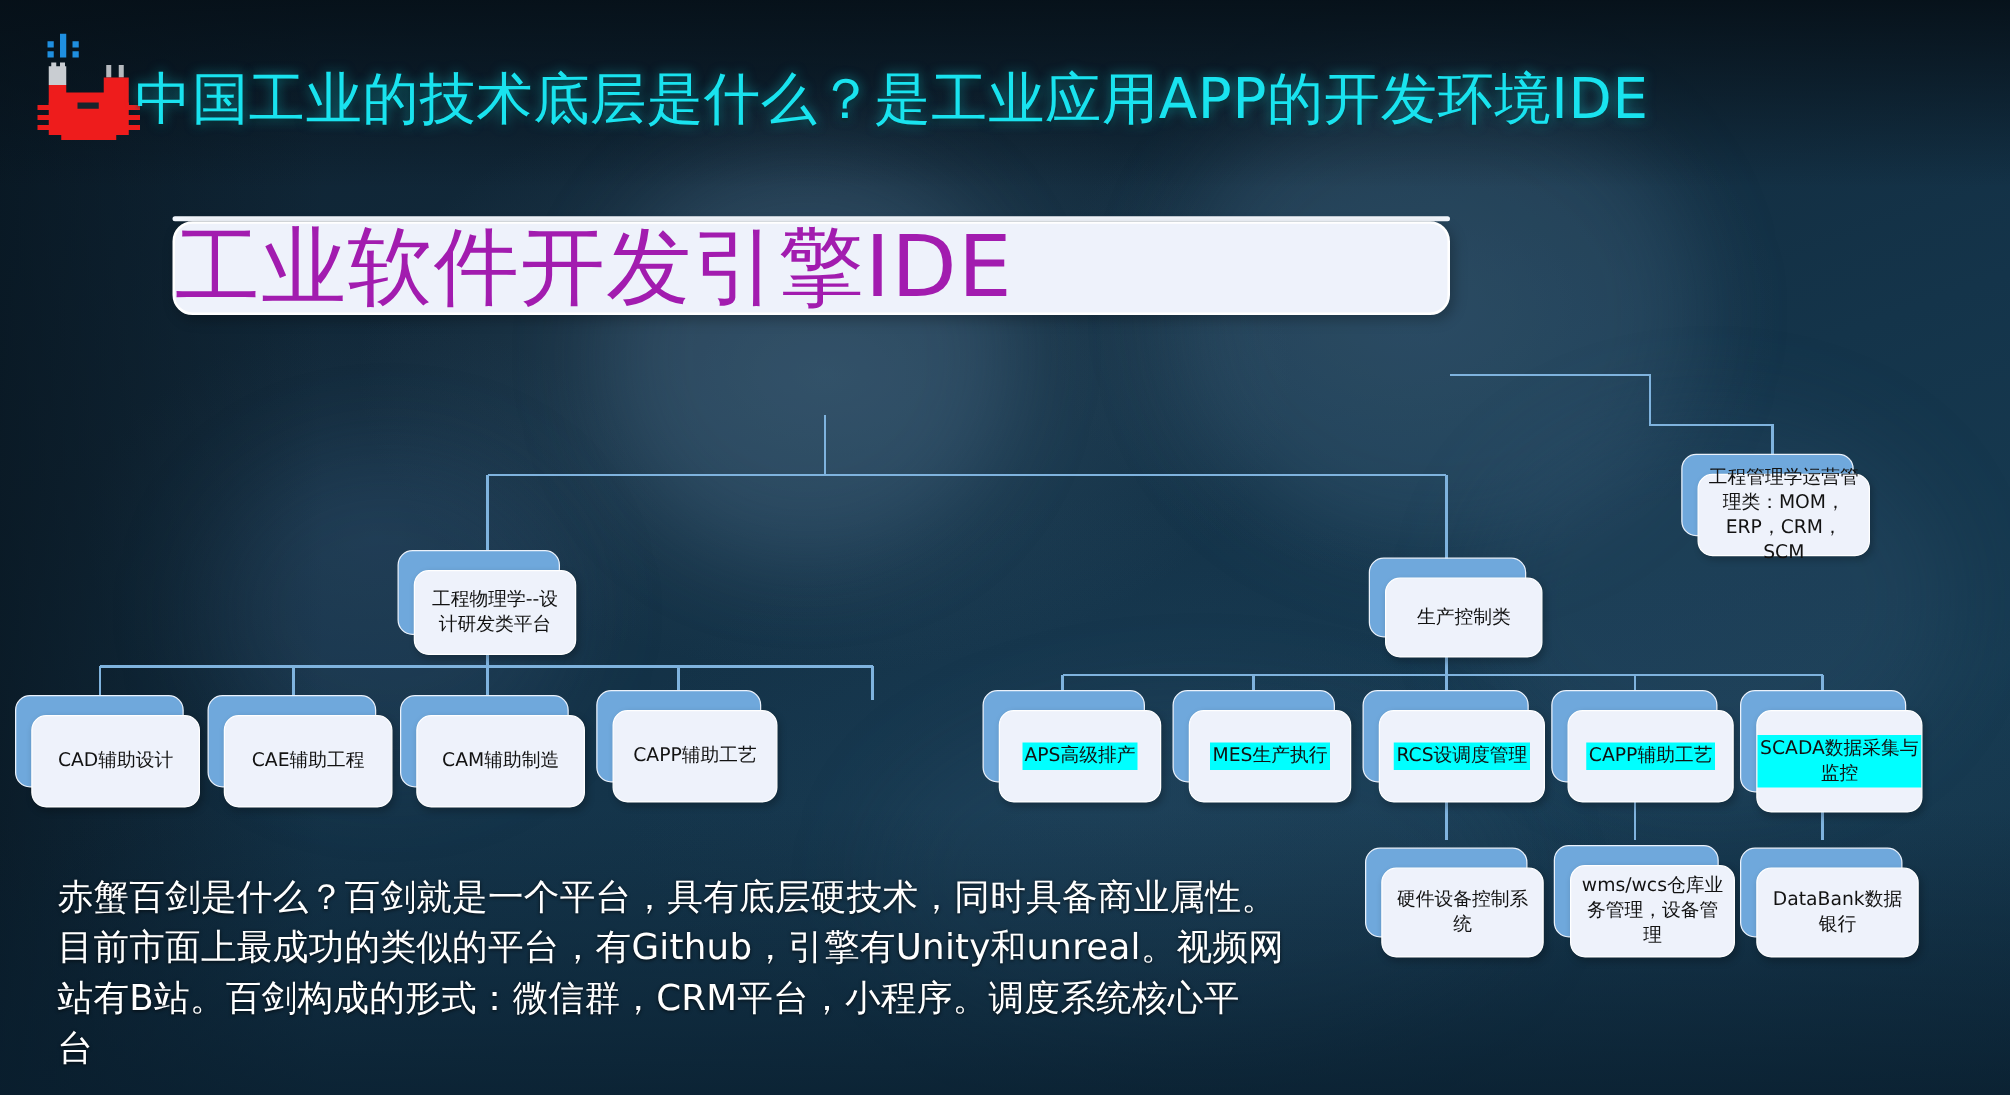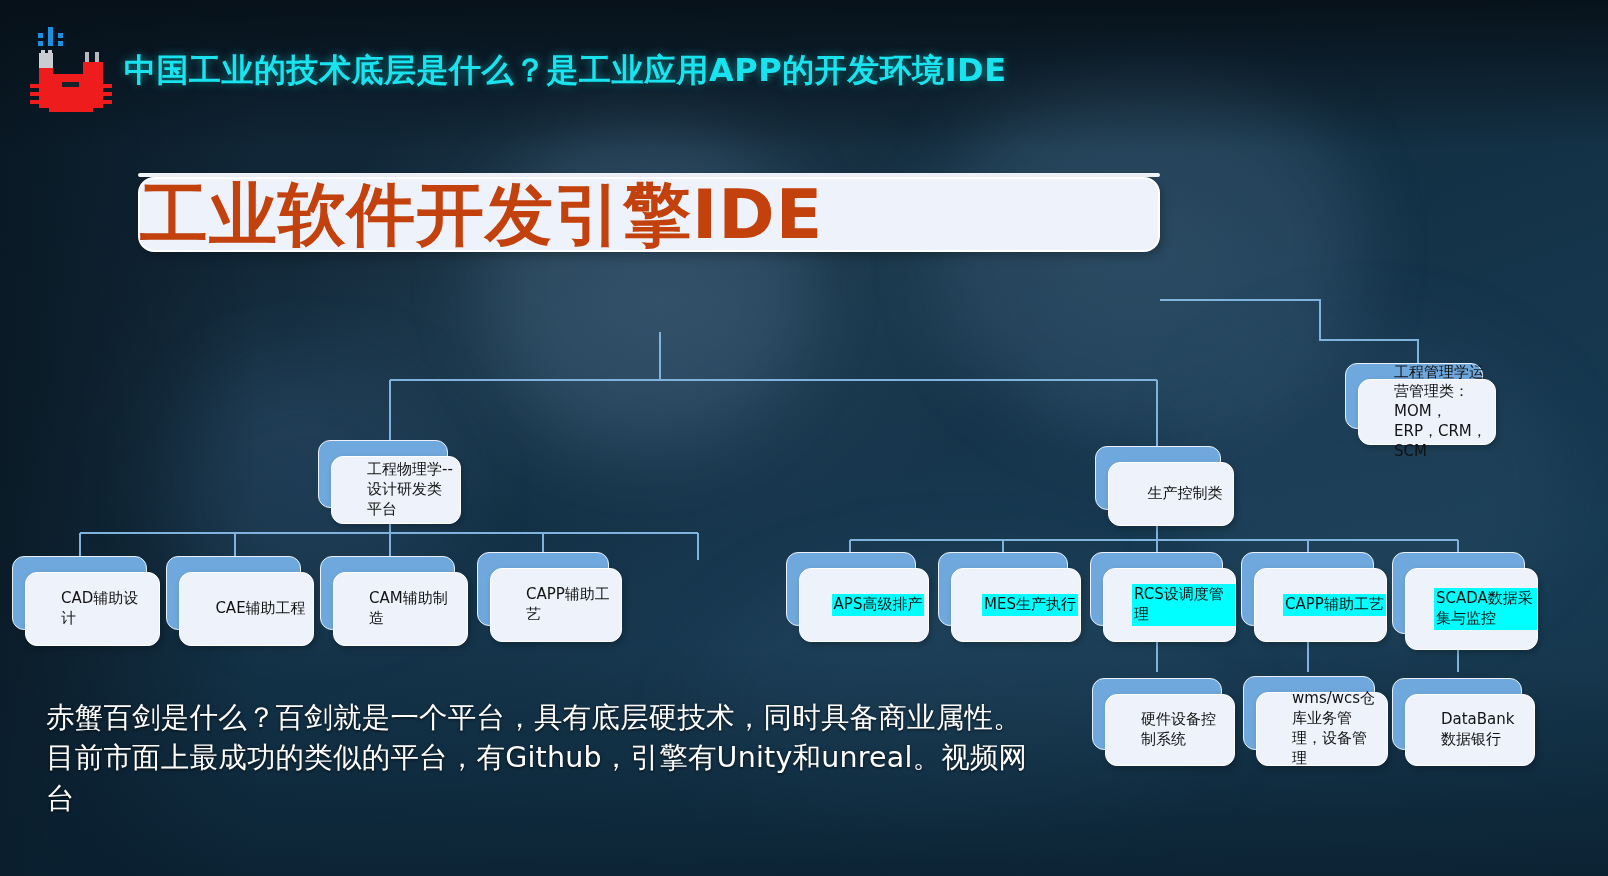--- a/index.html
+++ b/index.html
@@ -60,24 +60,24 @@
   }
 
   #crab-logo {
     position: absolute;
     left: 22px; top: 8px;
     width: 96px; height: 108px;
   }
 
   #slide-title {
     position: absolute;
-    left: 124px; top: 49px;
+    left: 108px; top: 49px;
     color: #19e3ef;
-    font-size: 32px;
-    font-weight: bold;
+    font-size: 45px;
+    font-weight: normal;
     letter-spacing: 0.5px;
     white-space: nowrap;
     text-shadow: 0 0 9px rgba(25,227,239,0.55), 0 2px 4px rgba(0,0,0,0.6);
   }
 
   
   #connectors {
     position: absolute;
     left: 0; top: 0;
     width: 1608px; height: 876px;
@@ -107,24 +107,23 @@
     border-radius: 12px;
     display: flex;
     align-items: center;
     justify-content: center;
     box-shadow: 2px 3px 6px rgba(0,0,0,0.22);
   }
   .node .label {
     color: #121212;
     font-size: 15px;
     line-height: 1.32;
-    text-align: left;
+    text-align: center;
     padding: 2px 7px;
     font-family: "DejaVu Sans", "Liberation Sans", sans-serif;
-    margin-left: 28px;
   }
   .node .label.hl {
     background: #00ffff;
     box-decoration-break: clone;
     -webkit-box-decoration-break: clone;
     padding: 1px 2px;
   }
 
   
   #root-node {
@@ -140,22 +139,22 @@
   }
   #root-node .facecard {
     left: 16px; top: 19px;
     background: #eef2fb;
     border: 2px solid #ffffff;
     border-radius: 16px;
     box-shadow: 3px 4px 10px rgba(0,0,0,0.26);
   }
   #root-node .label {
     font-size: 68px;
-    color: #c2410c;
-    font-weight: bold;
+    color: #a21caf;
+    font-weight: normal;
     letter-spacing: 1px;
     line-height: 1.05;
   }
 
   
   #caption {
     position: absolute;
     left: 46px; top: 698px;
     width: 1000px;
     z-index: 30;
@@ -366,16 +365,17 @@
   <div class="node" style="left:1392px; top:678px; width:130px; height:72px;">
     <div class="shadowcard"></div>
     <div class="facecard">
       <span class="label">DataBank数据银行</span>
     </div>
   </div>
 
   <div id="caption">
     <div>赤蟹百剑是什么？百剑就是一个平台，具有底层硬技术，同时具备商业属性。</div>
     <div>目前市面上最成功的类似的平台，有Github，引擎有Unity和unreal。视频网</div>
+    <div>站有B站。百剑构成的形式：微信群，CRM平台，小程序。调度系统核心平</div>
     <div>台</div>
   </div>
 
 </div>
 
 </body></html>

